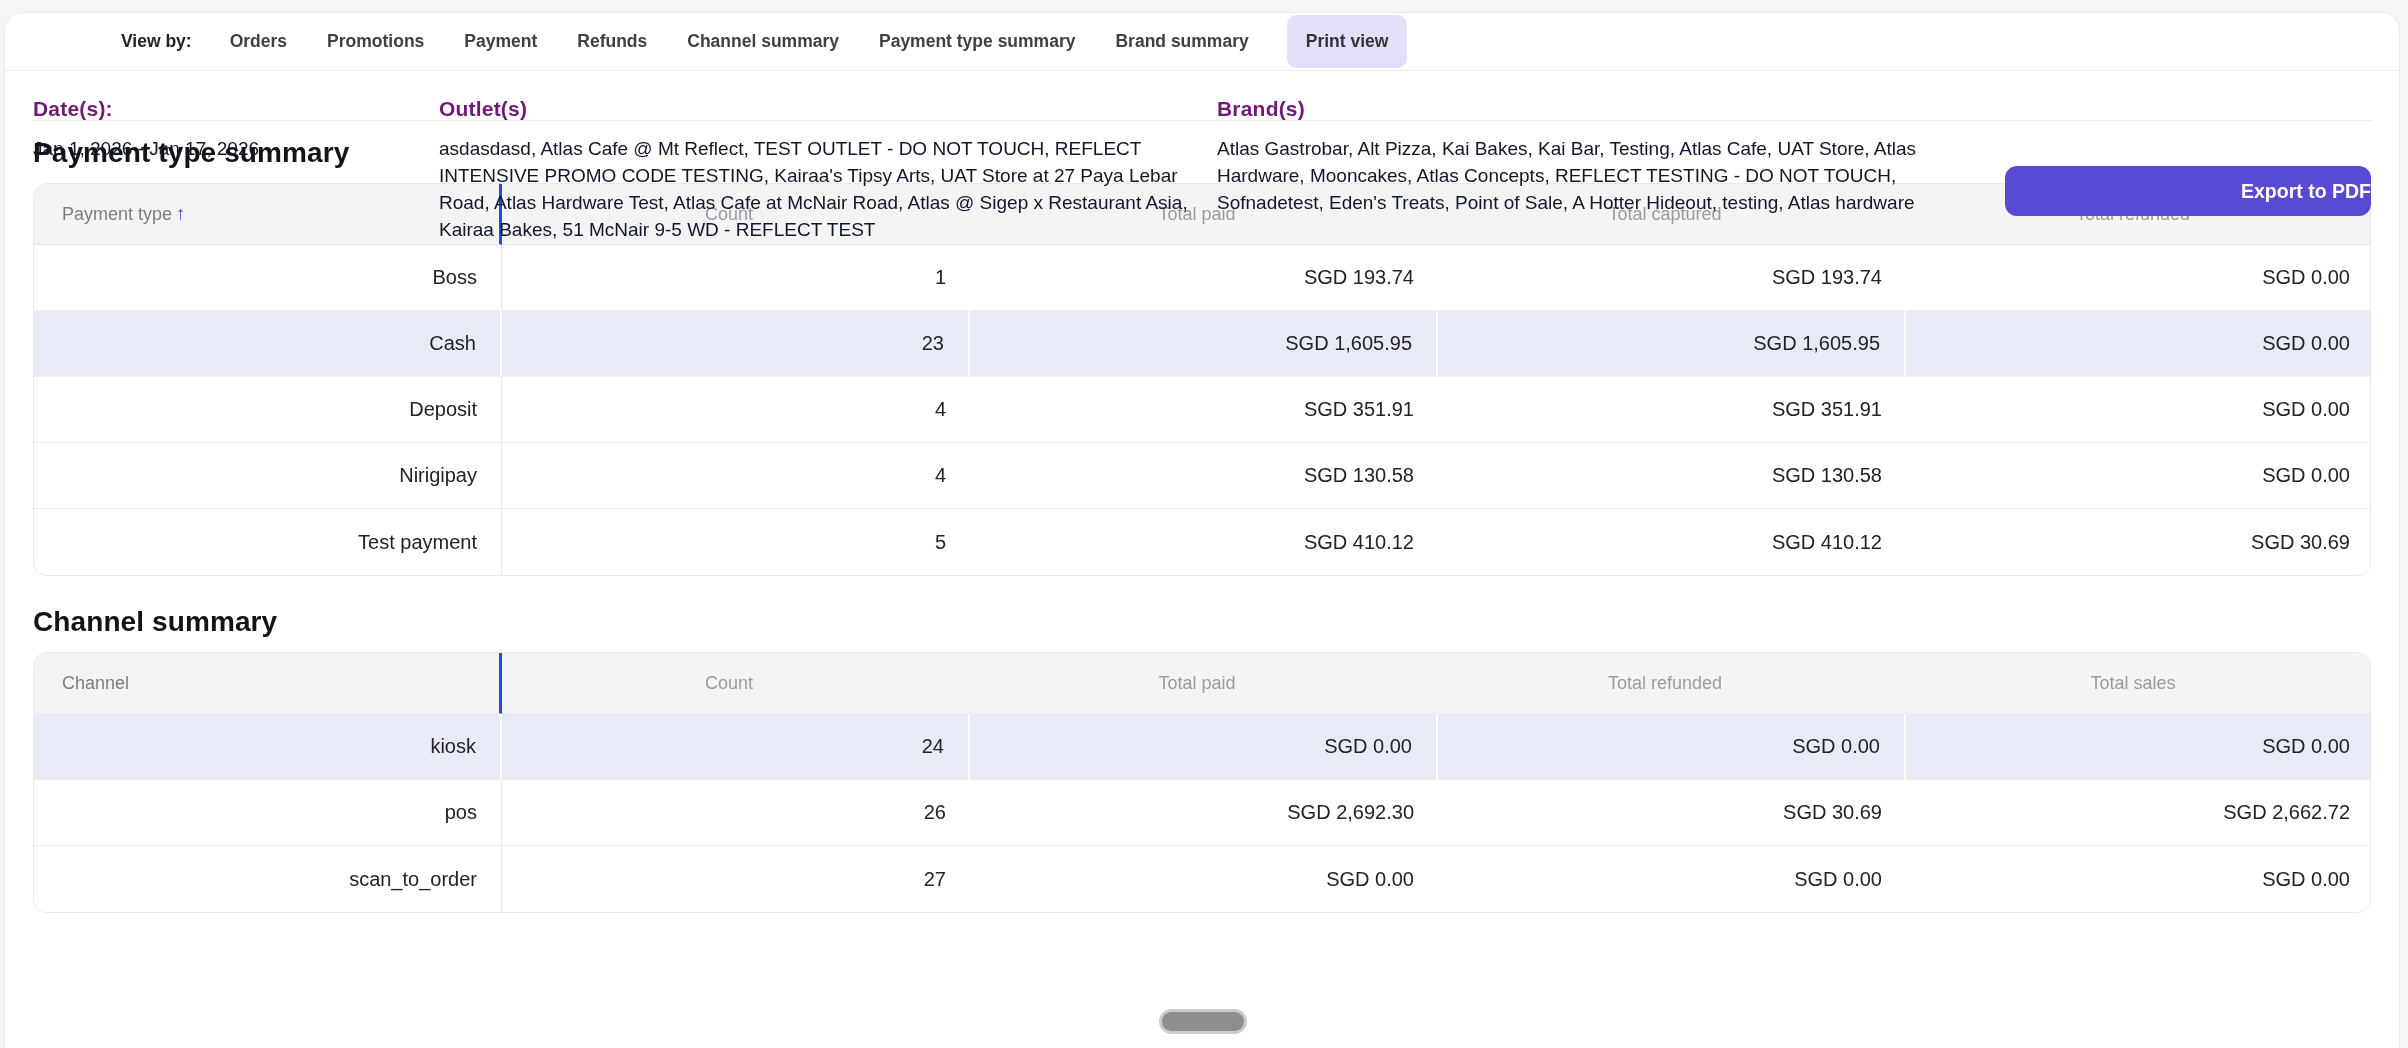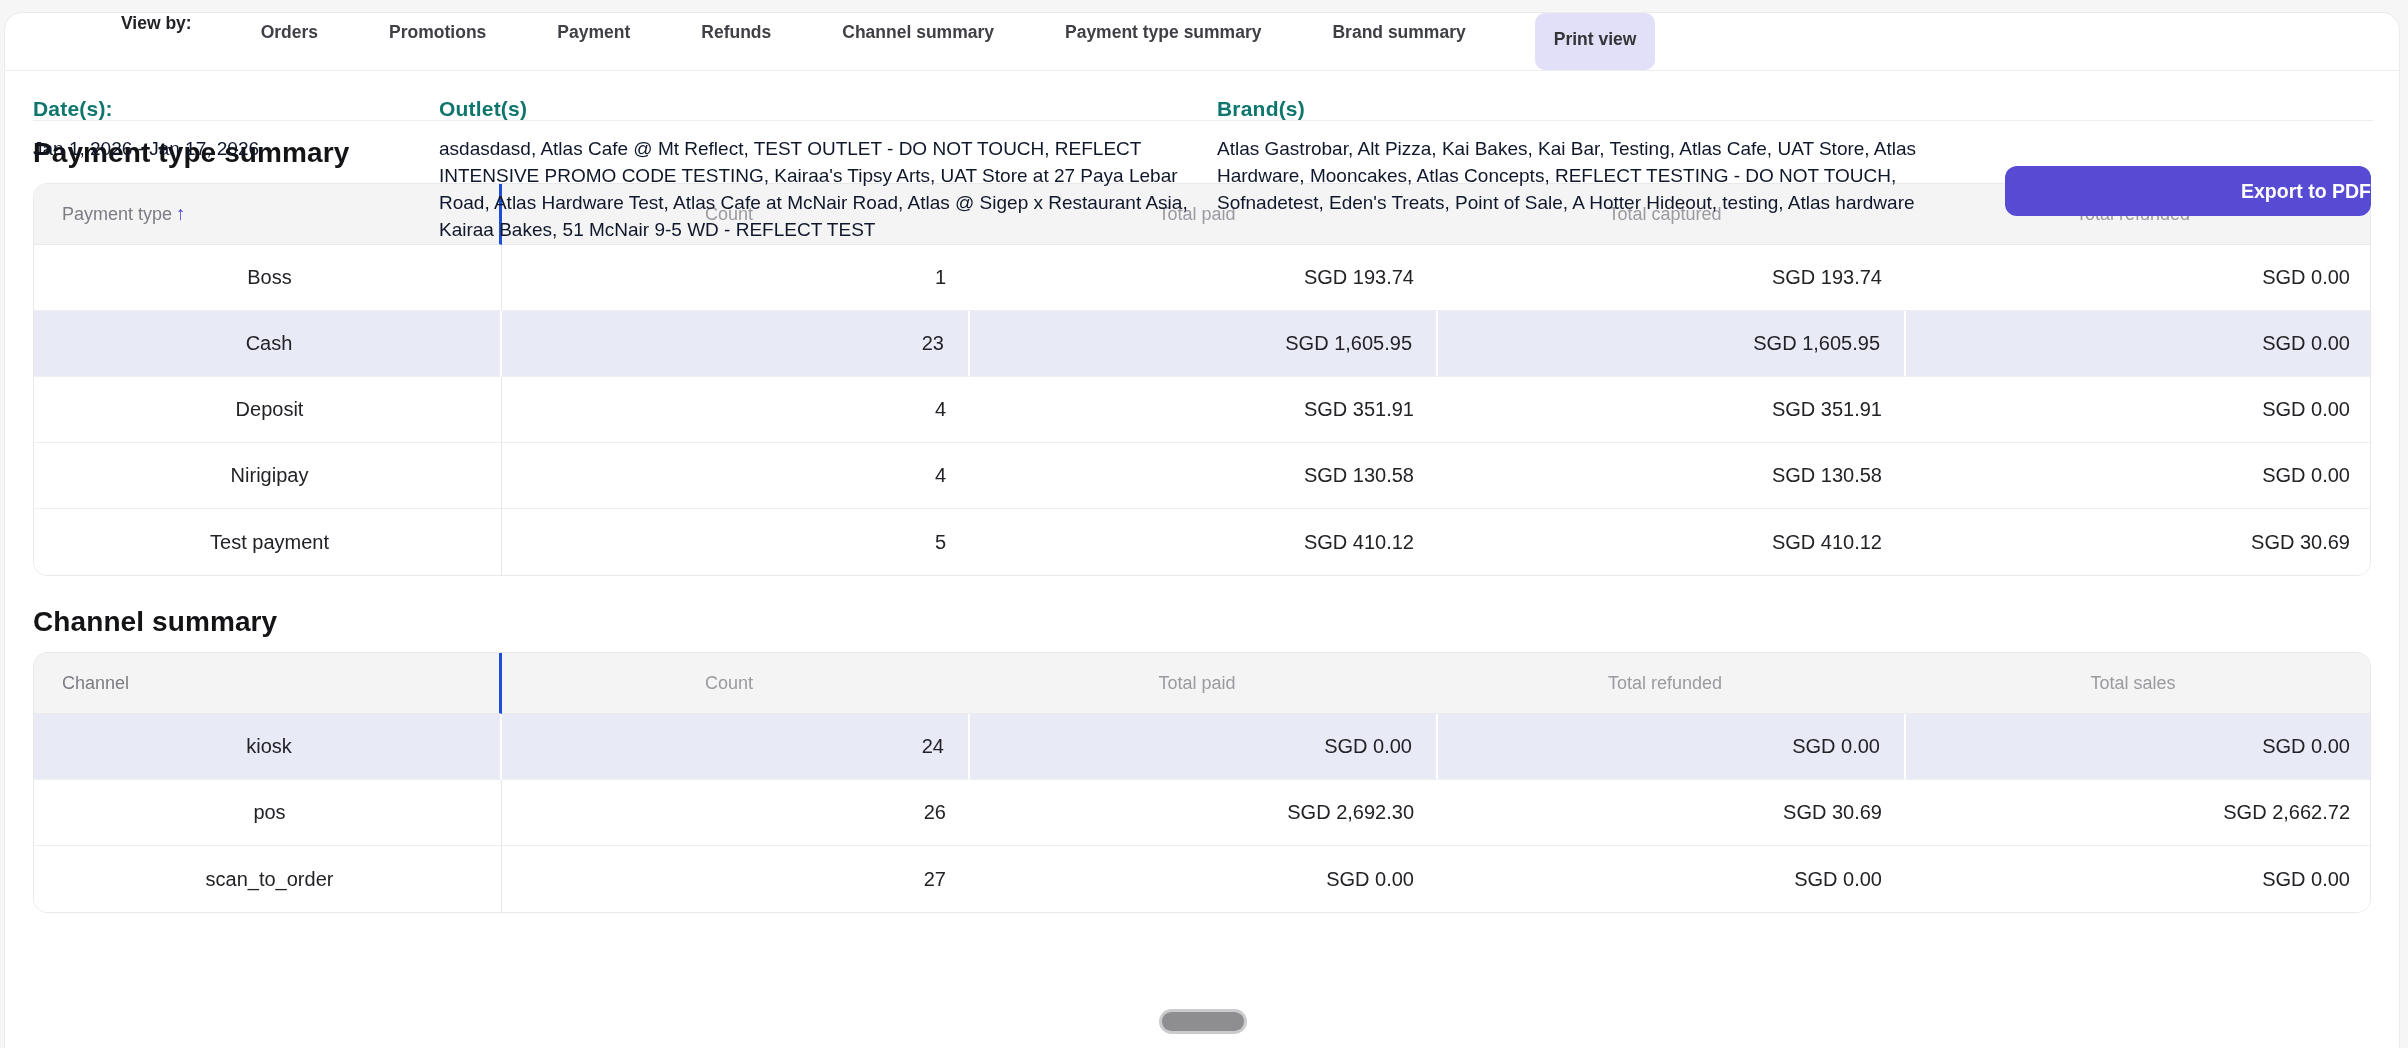--- a/index.html
+++ b/index.html
@@ -4,33 +4,33 @@
 <style>
   * { margin:0; padding:0; box-sizing:border-box; }
   html,body { width:2408px; height:1048px; overflow:hidden; background:#f6f6f7;
               font-family:"Liberation Sans", sans-serif; color:#202024; }
 
   .card { position:absolute; left:4px; top:12px; width:2396px; height:1044px;
           background:#ffffff; border:1px solid #ebebee; border-bottom:none;
           border-radius:18px 18px 0 0; overflow:hidden; }
 
   
-  .navbar { height:58px; display:flex; gap:67px;
+  .navbar { height:58px; display:flex; align-items:center; gap:36px;
             padding-left:116px; border-bottom:1px solid #ededf0; }
   .navbar .viewby { font-weight:bold; font-size:17.5px; color:#232327; }
   .nav-item { font-size:17.5px; font-weight:600; color:#3f3f46; cursor:pointer;
               padding:9px 2px; border-radius:10px; white-space:nowrap; }
   .nav-item.active { background:#e2e0f8; padding:16px 19px; color:#343438; }
 
   
   .filters { position:relative; padding:30px 28px 20px 28px; }
   .filters:after { content:""; display:block; position:absolute; left:28px; right:26px;
                    bottom:0; border-bottom:1px solid #ededf0; }
   .fcol { position:absolute; top:26px; }
-  .fcol .flabel { font-weight:bold; font-size:21px; color:#0f766e; letter-spacing:.2px; }
+  .fcol .flabel { font-weight:bold; font-size:21px; color:#701a75; letter-spacing:.2px; }
   .fcol .fvalue { margin-top:14px; font-size:19px; line-height:27px; color:#0f172a; }
   .col-dates   { left:28px;  width:380px; }
   .col-outlets { left:425px; width:762px;margin-left:9px; }
   .col-brands  { left:1212px; width:768px; }
   .export-btn { position:absolute; top:95px; right:28px; width:366px; height:50px;
                 background:#574bd4; color:#ffffff; border:none; border-radius:12px;
                 font-family:"Liberation Sans", sans-serif;
                 font-size:19.5px; font-weight:bold; cursor:pointer;text-align:right; }
 
   
@@ -43,21 +43,21 @@
   .tbl-wrap { border:1px solid #e9e9ec; border-radius:14px; overflow:hidden;
               background:#fff; }
   th { background:#f4f4f5; height:61px; font-size:18px; font-weight:normal;
        color:#9a9aa0; text-align:center; padding:0 24px 0 10px; cursor:pointer;
        border-bottom:1px solid #e9e9ec; white-space:nowrap; }
   th.first { text-align:left; padding-left:28px; color:#7c7c84;
              border-right:3px solid #1d4ed8; }
   .sort-arrow { color:#5246d9; font-size:19px; font-weight:bold; margin-left:4px; }
   td { height:66px; font-size:20px; color:#232327; text-align:right;
        padding:0 24px 0 10px; border-bottom:1px solid #efeff1; background:#fff; }
-  td.first { text-align:center; padding-left:28px; border-right:1px solid #e8e8ec; }
+  td.first { text-align:right; padding-left:28px; border-right:1px solid #e8e8ec; }
   tr:last-child td { border-bottom:none; }
   tr.hl td { background:#e8eaf6; }
   tr.hl td:not(:last-child) { border-right:2px solid #ffffff; }
 
   
   .scroll-thumb { position:absolute; left:1162px; top:1012px; width:82px; height:19px;
                   background:#8e8e90; border-radius:10px;
                   box-shadow:0 0 0 3px #cbcbcd; cursor:grab; }
 </style>
 </head>

